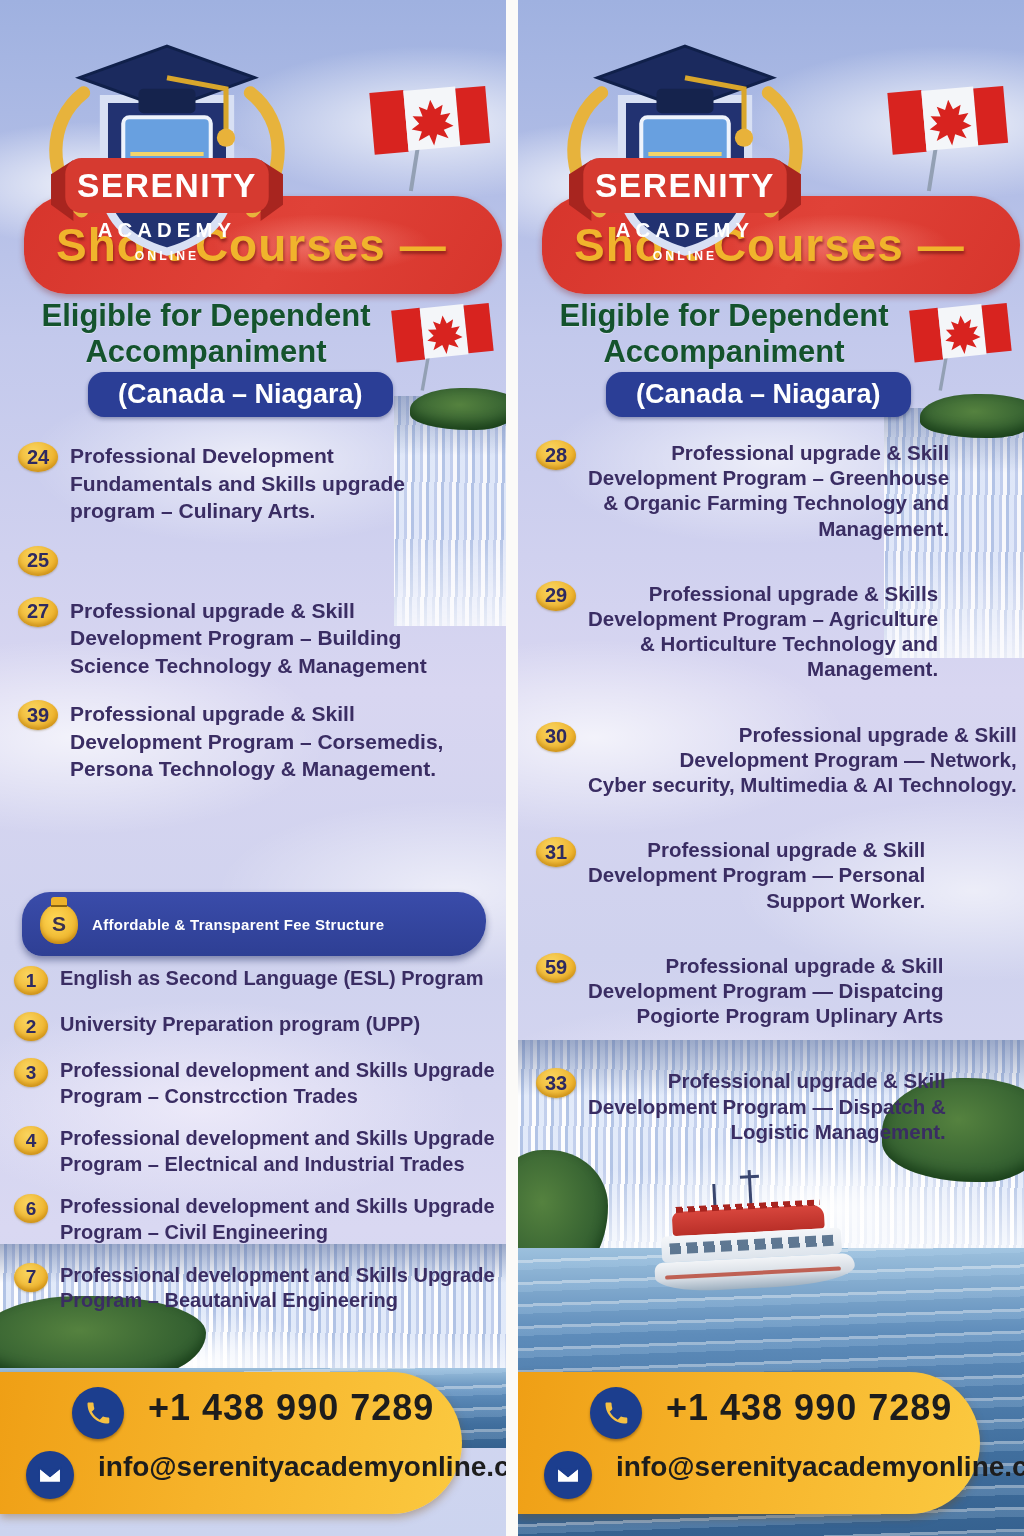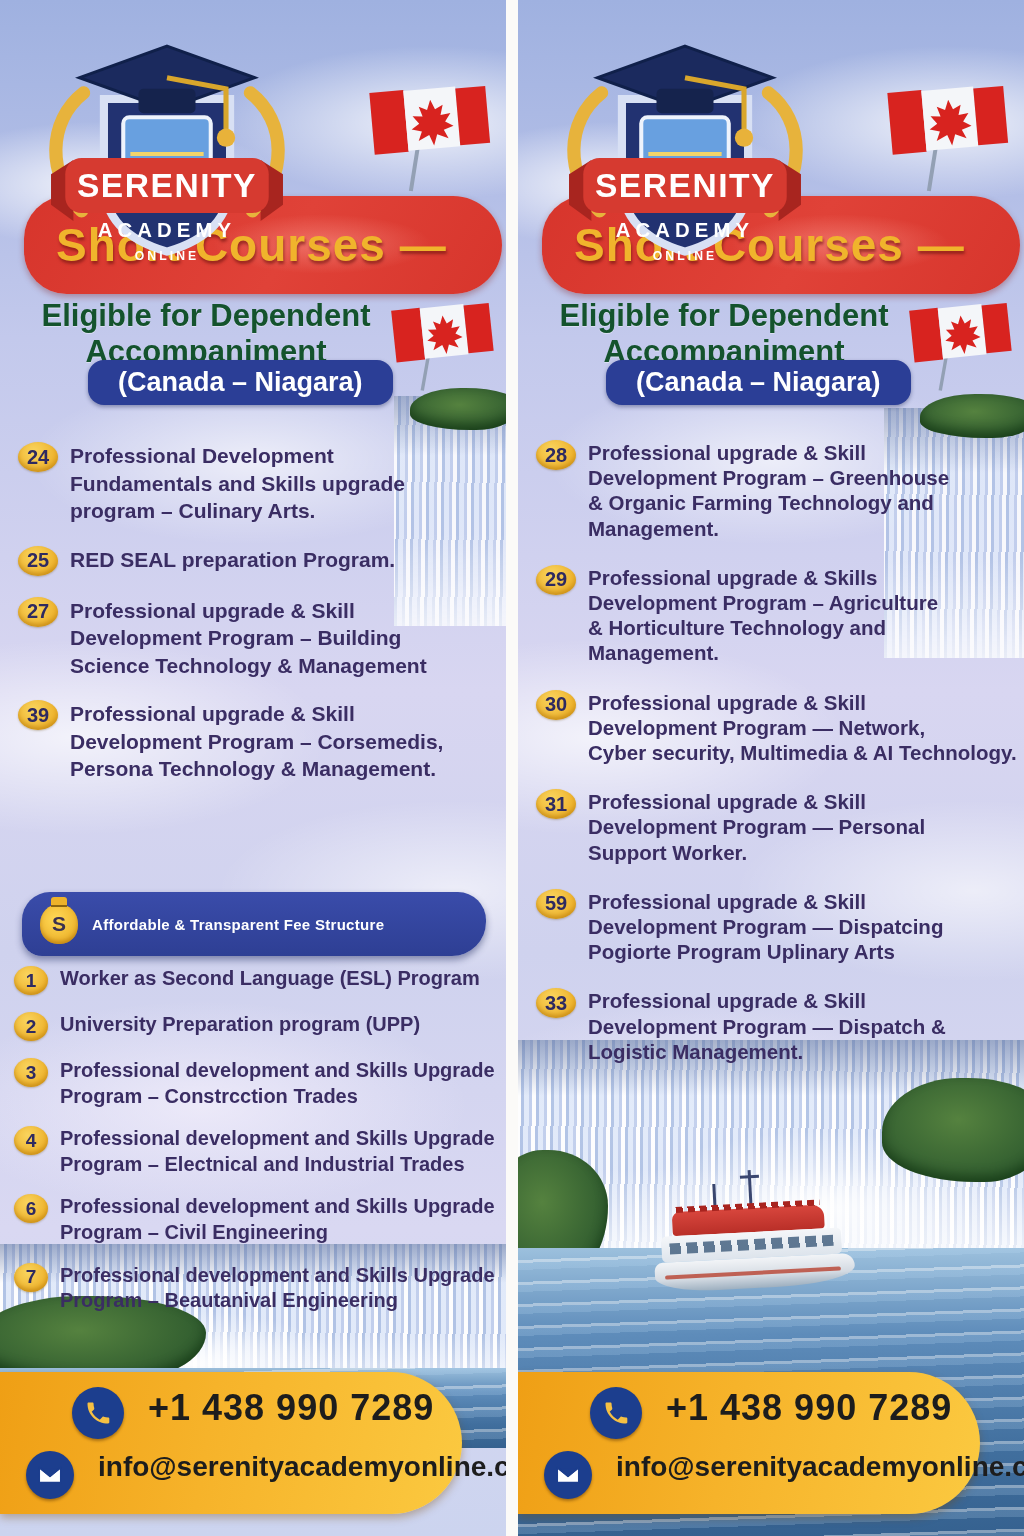--- a/index.html
+++ b/index.html
@@ -38,26 +38,26 @@
   .red-band{position:absolute;left:24px;right:4px;top:196px;height:98px;background:linear-gradient(120deg,#d7352c 0%,#e04238 55%,#d7352c 100%);border-radius:52px 60px 60px 52px;box-shadow:0 3px 6px rgba(120,20,20,.35);}
   .red-band::after{content:"";position:absolute;right:70px;top:18px;width:220px;height:60px;background:radial-gradient(ellipse, rgba(255,160,150,.5), rgba(255,255,255,0) 70%);border-radius:50%;}
   .short-courses{position:absolute;left:56px;top:218px;font-size:46px;font-weight:800;color:#f0b42c;letter-spacing:1px;text-shadow:1px 3px 3px rgba(110,20,15,.6);}
 
   .crest{position:absolute;left:24px;top:40px;width:286px;height:240px;}
 
   .flag1{position:absolute;right:8px;top:76px;width:140px;height:120px;}
   .flag2{position:absolute;right:6px;top:294px;width:118px;height:104px;}
 
   .headline{position:absolute;left:12px;top:298px;width:388px;text-align:center;font-size:31px;line-height:1.16;font-weight:800;color:#14532d;white-space:pre-line;text-shadow:0 1px 0 rgba(255,255,255,.4);}
-  .pill{position:absolute;left:88px;top:360px;background:#2b3e96;color:#fff;font-size:27px;font-weight:700;padding:7px 30px;border-radius:16px;box-shadow:0 2px 4px rgba(20,30,80,.4);}
+  .pill{position:absolute;left:88px;top:372px;background:#2b3e96;color:#fff;font-size:27px;font-weight:700;padding:7px 30px;border-radius:16px;box-shadow:0 2px 4px rgba(20,30,80,.4);}
 
   
   .course-list{position:absolute;left:18px;right:4px;display:flex;flex-direction:column;gap:21px;}
   .panel.left .course-list{top:442px;}
-  .panel.right .course-list{top:440px;gap:24px;}
+  .panel.right .course-list{top:440px;gap:40px;text-align:right;}
   .course-item{display:flex;align-items:flex-start;gap:12px;}
   .num-badge{flex:0 0 auto;min-width:40px;height:30px;border-radius:50%;background:radial-gradient(circle at 40% 32%,#f9d45e,#eeb32d 70%);display:flex;align-items:center;justify-content:center;font-size:20px;font-weight:800;color:#2e2a60;box-shadow:inset 0 -3px 4px rgba(165,105,0,.45), 0 1px 2px rgba(100,70,0,.3);}
   .course-text{font-size:21px;font-weight:700;color:#3a2d63;line-height:1.31;white-space:pre-line;}
   .panel.right .course-text{font-size:20.5px;line-height:1.23;}
 
   
   .fee-banner{position:absolute;left:22px;right:20px;top:892px;height:64px;background:linear-gradient(180deg,#3a4caa,#2e3f94);border-radius:28px 28px 34px 20px;display:flex;align-items:center;gap:14px;padding-left:18px;box-sizing:border-box;box-shadow:0 4px 7px rgba(25,35,90,.45);}
   .moneybag{width:38px;height:40px;position:relative;background:radial-gradient(circle at 42% 38%,#ffd957,#edb22a 75%);border-radius:50% 50% 46% 46%;display:flex;align-items:center;justify-content:center;font-size:21px;font-weight:800;color:#3a3050;box-shadow:inset 0 -3px 4px rgba(160,100,0,.5);}
   .moneybag::before{content:"";position:absolute;top:-7px;left:11px;width:16px;height:8px;background:#edb22a;border-radius:3px 3px 0 0;box-shadow:0 2px 0 #8a6410;}
   .fee-title{font-size:15px;font-weight:800;color:#ffffff;letter-spacing:.3px;}
@@ -158,21 +158,20 @@
 
       <div class="course-item">
         <div class="num-badge">24</div>
         <div class="course-text">Professional Development
 Fundamentals and Skills upgrade
 program – Culinary Arts.</div>
       </div>
 
       <div class="course-item">
         <div class="num-badge">25</div>
-        <div class="course-text">RED SEAL preparation Program.</div>
       </div>
 
 
       <div class="course-item">
         <div class="num-badge">27</div>
         <div class="course-text">Professional upgrade &amp; Skill
 Development Program – Building
 Science Technology &amp; Management</div>
       </div>
 
@@ -186,21 +185,21 @@
 
   <div class="fee-banner">
     <div class="moneybag">S</div>
     <div class="fee-title">Affordable &amp; Transparent Fee Structure</div>
   </div>
 
   <div class="fee-list">
 
       <div class="course-item">
         <div class="num-badge">1</div>
-        <div class="course-text">Worker as Second Language (ESL) Program</div>
+        <div class="course-text">English as Second Language (ESL) Program</div>
       </div>
 
       <div class="course-item">
         <div class="num-badge">2</div>
         <div class="course-text">University Preparation program (UPP)</div>
       </div>
 
       <div class="course-item">
         <div class="num-badge">3</div>
         <div class="course-text">Professional development and Skills Upgrade

